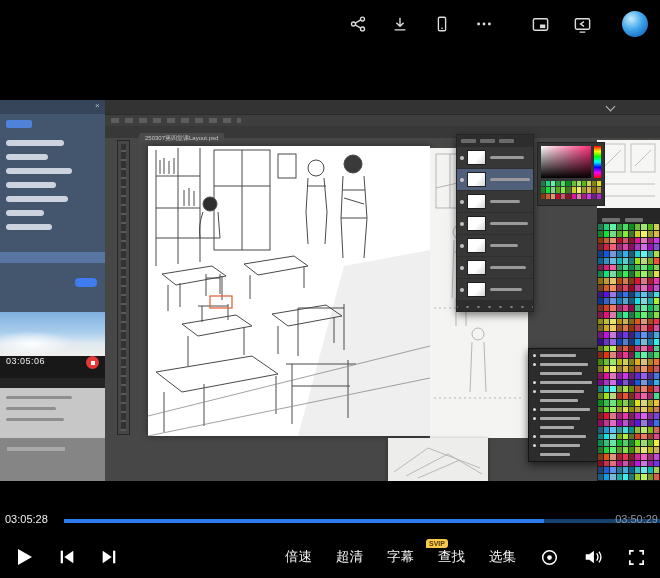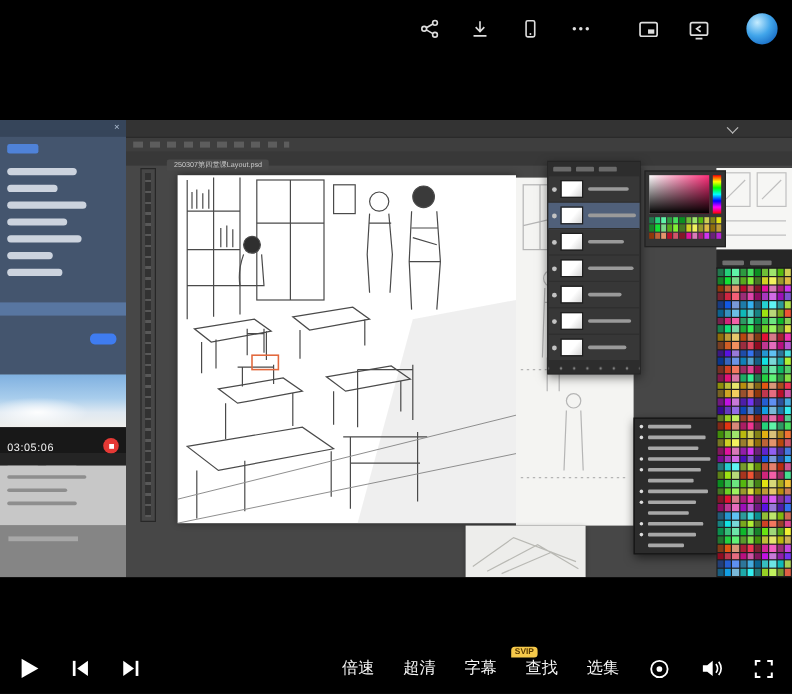--- a/index.html
+++ b/index.html
@@ -29,21 +29,21 @@
   .meet-msgs i{display:block;height:6px;border-radius:3px;background:rgba(228,234,242,.85);margin:8px 0 0 6px;}
   .meet-banner{position:absolute;left:0;top:152px;right:0;height:11px;background:#5b7aa6;opacity:.9;}
   .meet-btn{position:absolute;right:8px;top:178px;width:22px;height:9px;border-radius:4px;background:#3f7cf0;border:none;}
 
   
   .sky{position:absolute;left:0;top:212px;width:105px;height:44px;
     background:radial-gradient(60px 18px at 30% 72%,rgba(255,255,255,.95),rgba(255,255,255,0) 70%),
       linear-gradient(180deg,#7fb0e0 0%,#a8cdec 45%,#dfe9f2 72%,#f0efec 100%);}
 
   
-  .recbar{position:absolute;left:0;top:256px;width:105px;height:22px;background:#181818;display:flex;align-items:flex-end;padding:0 6px;box-sizing:border-box;gap:36px;}
+  .recbar{position:absolute;left:0;top:256px;width:105px;height:22px;background:#181818;display:flex;align-items:flex-start;padding:0 6px;box-sizing:border-box;gap:36px;}
   .rectime{color:#f2f2f2;font-size:9px;letter-spacing:.5px;}
   .recbtn{margin-left:auto;width:13px;height:13px;border-radius:50%;background:#e53935;border:none;display:flex;padding:0;}
   .recbtn::after{content:"";width:4px;height:4px;background:#fff;margin:auto;}
   .substrip{position:absolute;left:0;top:278px;width:105px;height:10px;background:#242424;}
   .substrip i{display:inline-block;height:3px;width:26px;background:#6d6d6d;border-radius:1px;margin:3px 0 0 6px;}
   .gpanel{position:absolute;left:0;top:288px;width:105px;height:50px;background:#c7c7c7;}
   .gpanel .gl{display:block;height:3px;border-radius:2px;background:#8e8e8e;margin:8px 8px 0 6px;}
   .gpanel2{position:absolute;left:0;top:338px;width:105px;height:43px;background:#858585;}
   .gpanel2::after{content:"";display:block;width:58px;height:4px;background:#a8a8a8;margin:9px 0 0 7px;}
 
@@ -792,20 +792,27 @@
           <svg viewBox="0 0 100 43" preserveAspectRatio="none">
             <g stroke="#b9b9b4" fill="none" stroke-width="1">
               <path d="M6,34 L40,10 L92,30 M18,38 L60,16 L94,36 M30,40 L72,22"></path>
             </g>
           </svg>
         </div>
       </div>
     </div>
   </div>
 
+  <div class="progress-row">
+    <span class="t-cur">03:05:28</span>
+    <div class="pbar">
+      <div class="pfill" style="width: 80.5%; background: rgb(43, 122, 240);"></div>
+    </div>
+    <span class="t-tot">03:50:29</span>
+  </div>
 
   <div class="controls">
     <div class="left-group">
       <button class="cbtn">
         <svg viewBox="0 0 20 20" width="20" height="20">
             <path d="M4,2 L18,10 L4,18 Z" fill="#fff"></path>
           </svg>
       </button>
       <button class="cbtn">
         <svg viewBox="0 0 20 20" width="18" height="18">

